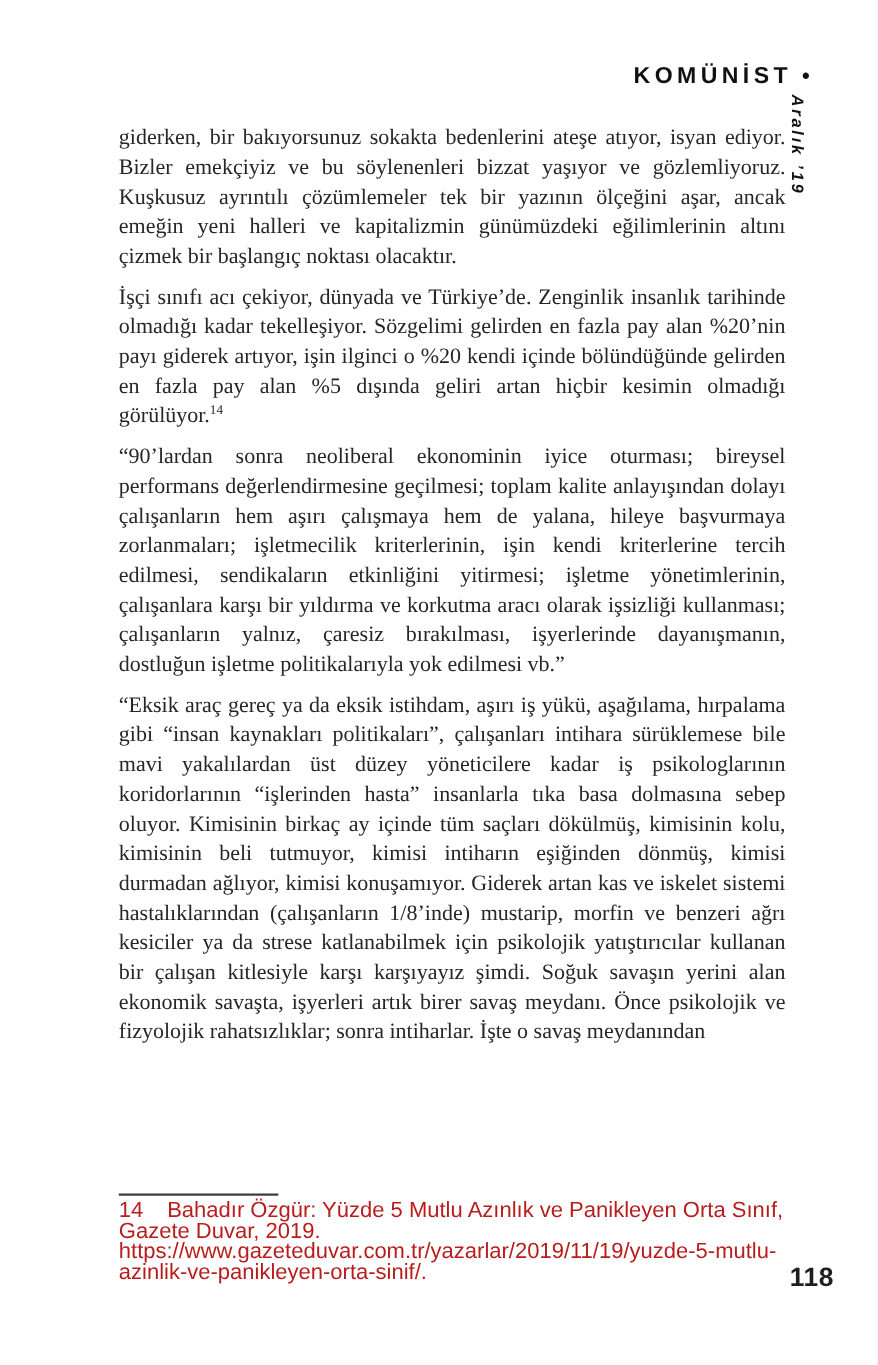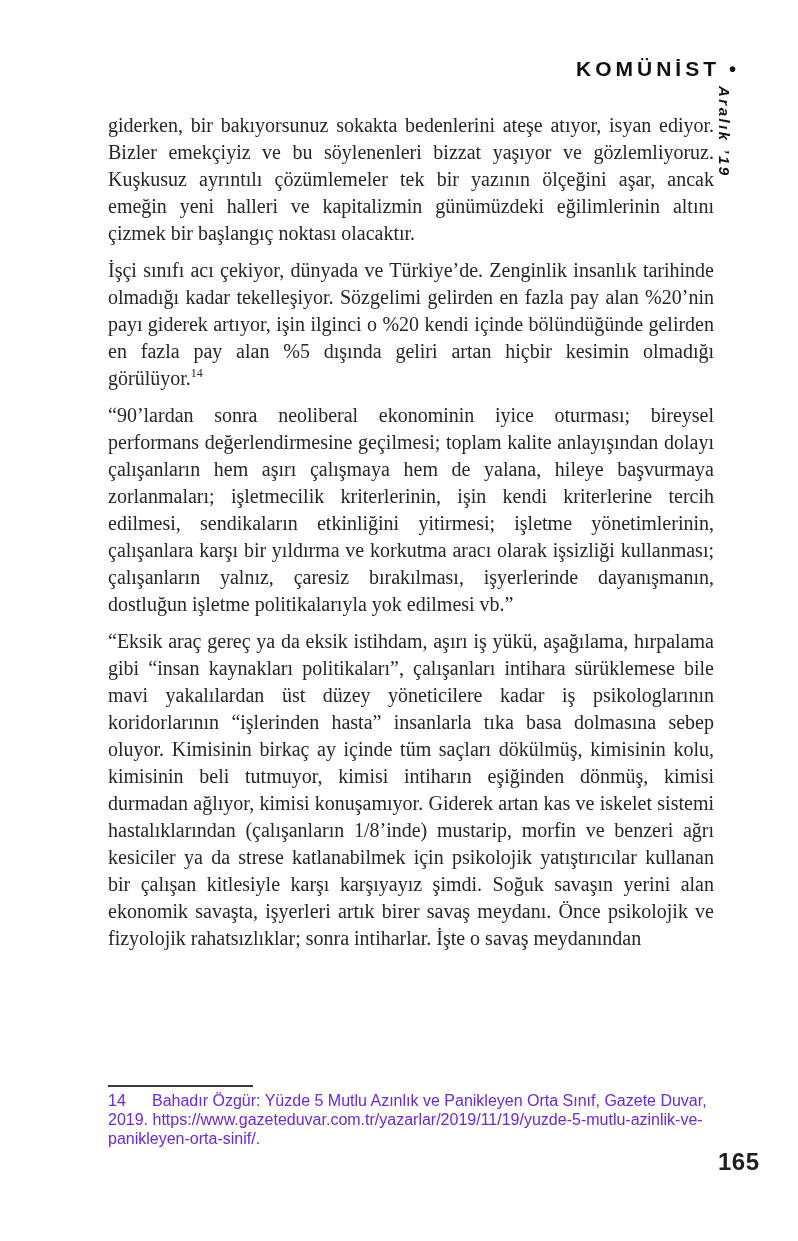--- a/index.html
+++ b/index.html
@@ -75,23 +75,23 @@
     top: 1085px;
     width: 145px;
     border-top: 2px solid #3a3a3a;
   }
   .fn-text {
     position: absolute;
     left: 108px;
     top: 1091px;
     width: 612px;
     font-family: "Liberation Sans", sans-serif;
-    font-size: 16px;
+    font-size: 20px;
     line-height: 19px;
-    color: #6d28d9;
+    color: #b91c1c;
     overflow-wrap: anywhere;
     text-align: left;
   }
   .fn-num {
     display: inline-block;
     width: 44px;
   }
 
   
   .page-number {
@@ -125,15 +125,15 @@
 
     <p class="para quote">“90’lardan sonra neoliberal ekonominin iyice oturması; bireysel performans değerlendirmesine geçilmesi; toplam kalite anlayışından dolayı çalışanların hem aşırı çalışmaya hem de yalana, hileye başvurmaya zorlanmaları; işletmecilik kriterlerinin, işin kendi kriterlerine tercih edilmesi, sendikaların etkinliğini yitirmesi; işletme yönetimlerinin, çalışanlara karşı bir yıldırma ve korkutma aracı olarak işsizliği kullanması; çalışanların yalnız, çaresiz bırakılması, işyerlerinde dayanışmanın, dostluğun işletme politikalarıyla yok edilmesi vb.”</p>
 
     <p class="para quote">“Eksik araç gereç ya da eksik istihdam, aşırı iş yükü, aşağılama, hırpalama gibi “insan kaynakları politikaları”, çalışanları intihara sürüklemese bile mavi yakalılardan üst düzey yöneticilere kadar iş psikologlarının koridorlarının “işlerinden hasta” insanlarla tıka basa dolmasına sebep oluyor. Kimisinin birkaç ay içinde tüm saçları dökülmüş, kimisinin kolu, kimisinin beli tutmuyor, kimisi intiharın eşiğinden dönmüş, kimisi durmadan ağlıyor, kimisi konuşamıyor. Giderek artan kas ve iskelet sistemi hastalıklarından (çalışanların 1/8’inde) mustarip, morfin ve benzeri ağrı kesiciler ya da strese katlanabilmek için psikolojik yatıştırıcılar kullanan bir çalışan kitlesiyle karşı karşıyayız şimdi. Soğuk savaşın yerini alan ekonomik savaşta, işyerleri artık birer savaş meydanı. Önce psikolojik ve fizyolojik rahatsızlıklar; sonra intiharlar. İşte o savaş meydanından</p>
   </main>
 
   <div class="fn-rule"></div>
 
   <div class="fn-text"><span class="fn-num">14</span><span>Bahadır Özgür: Yüzde 5 Mutlu Azınlık ve Panikleyen Orta Sınıf, Gazete Duvar, 2019.</span> <span>https://www.gazeteduvar.com.tr/yazarlar/2019/11/19/yuzde-5-mutlu-azinlik-ve-panikleyen-orta-sinif/.</span></div>
 
-  <div class="page-number">165</div>
+  <div class="page-number">118</div>
 
 </div>
 
 </body></html>

